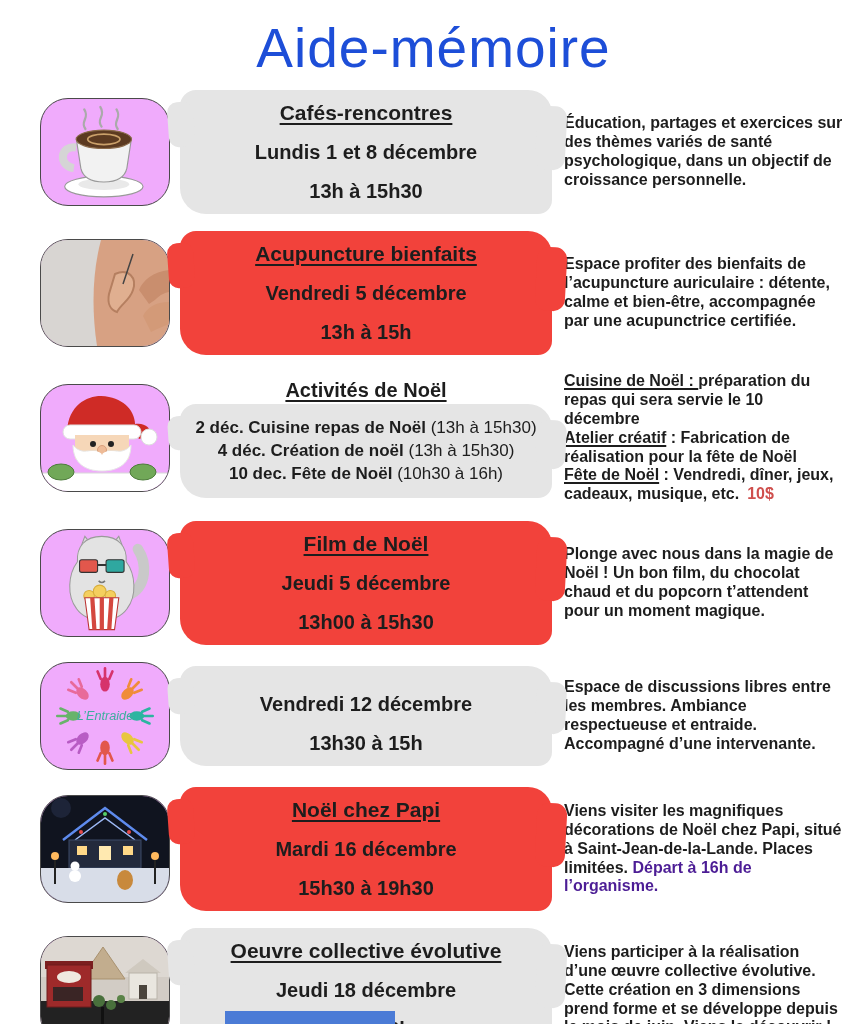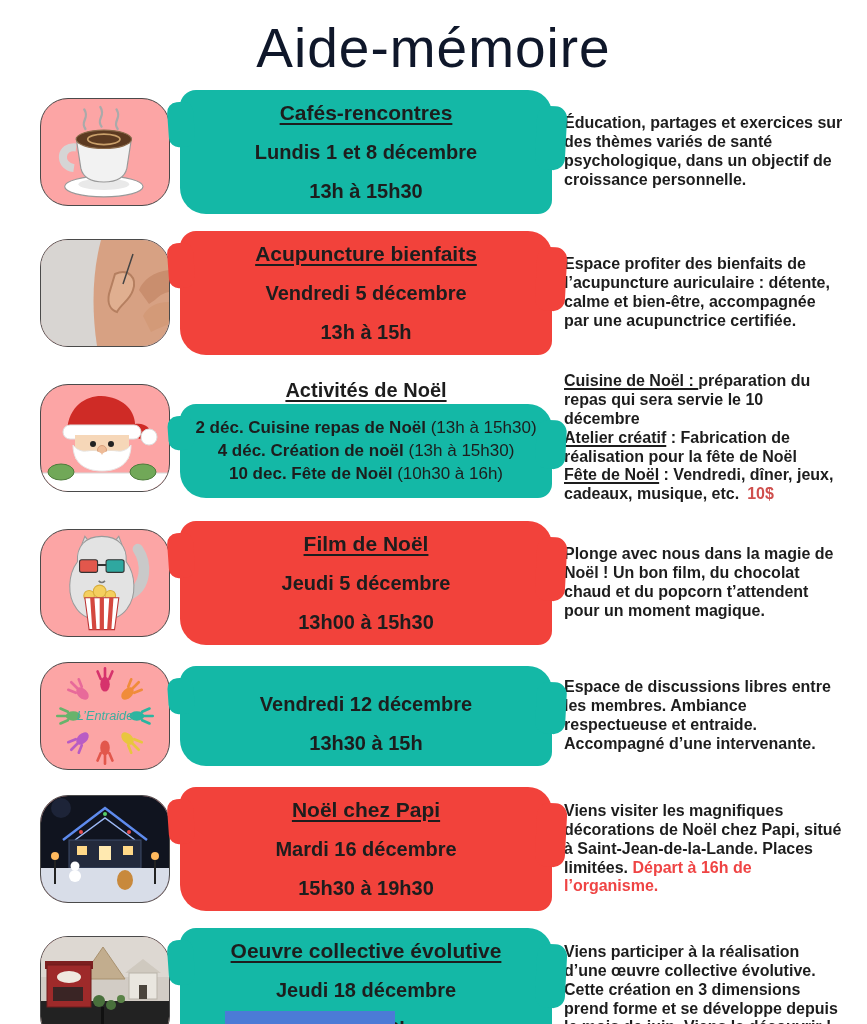--- a/index.html
+++ b/index.html
@@ -3,34 +3,34 @@
 <meta charset="utf-8">
 <style>
   html,body{margin:0;padding:0;background:#fff;}
   .page{
     width:867px;height:1024px;position:relative;background:#ffffff;
     font-family:"Liberation Sans","DejaVu Sans",sans-serif;color:#1d1d1d;
     overflow:hidden;margin:0 auto;
   }
   .main-title{
     margin:16px 0 10px 0;text-align:center;font-size:55px;font-weight:500;
-    letter-spacing:1px;color:#0f172a;
+    letter-spacing:1px;color:#1d4ed8;
   }
   .row{display:flex;align-items:center;padding:0 24px 0 40px;margin-bottom:17px;}
   .icon-box{
     width:128px;height:106px;flex:none;border:1.6px solid #4a4a4a;border-radius:28px;
-    overflow:hidden;background:#fca5a5;display:flex;align-items:center;
+    overflow:hidden;background:#f0abfc;display:flex;align-items:center;
   }
   .icon-box svg{width:100%;height:100%;display:block;}
   .band-col{width:372px;flex:none;margin-left:10px;display:flex;flex-direction:column;align-items:center;}
   .band{
     position:relative;width:100%;box-sizing:border-box;text-align:center;
     padding:11px 6px;border-radius:16px 24px 14px 26px;
   }
-  .band.green{background:#14b8a6;}
+  .band.green{background:#e5e5e5;}
   .band.red{background:#f2423b;}
   .band::before{
     content:"";position:absolute;left:-12px;top:12px;height:36%;width:26px;
     background:inherit;border-radius:10px;transform:rotate(-4deg);
   }
   .band::after{
     content:"";position:absolute;right:-14px;top:16px;height:52%;width:30px;
     background:inherit;border-radius:12px;transform:rotate(3deg);
   }
   .band .t{
@@ -42,21 +42,21 @@
   .over-title{
     font-size:20px;font-weight:bold;text-decoration:underline;
     text-decoration-thickness:2px;text-underline-offset:3px;margin-bottom:2px;
   }
   .sched{display:block;font-size:17px;margin:3px 0;white-space:nowrap;}
   .sched b{font-weight:bold;}
   .sched span{font-weight:normal;}
   .desc-col{flex:1;margin-left:12px;font-size:16px;font-weight:bold;line-height:1.18;}
   .desc-col p{margin:0;}
   .u{text-decoration:underline;text-decoration-thickness:1.5px;text-underline-offset:2px;}
-  .red-text{color:#ef4444;}
+  .red-text{color:#4c1d95;}
   .price{color:#cf4f4d;margin-left:8px;}
   .bottom-bar{position:absolute;left:225px;bottom:0;width:170px;height:13px;background:#4b7bd6;}
 </style>
 </head>
 <body>
 
 <div class="page">
 
   <h1 class="main-title">Aide-mémoire</h1>
 

